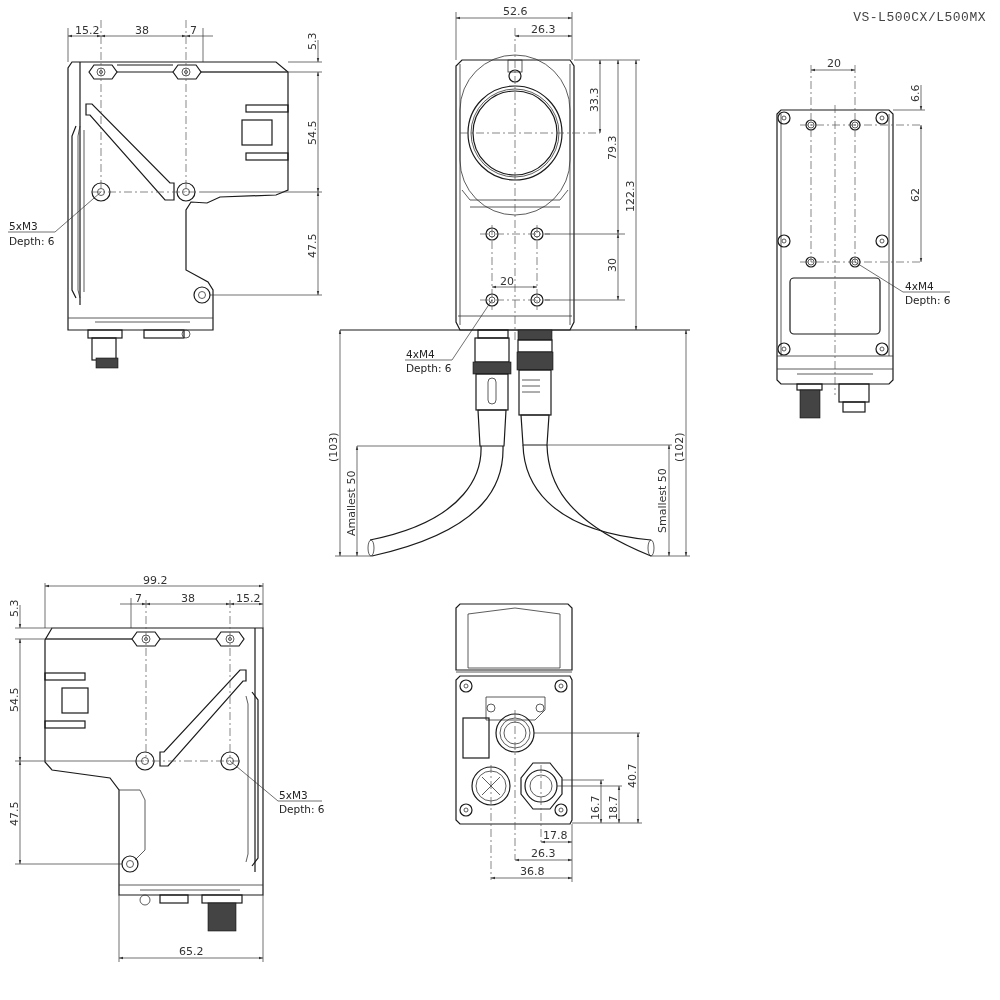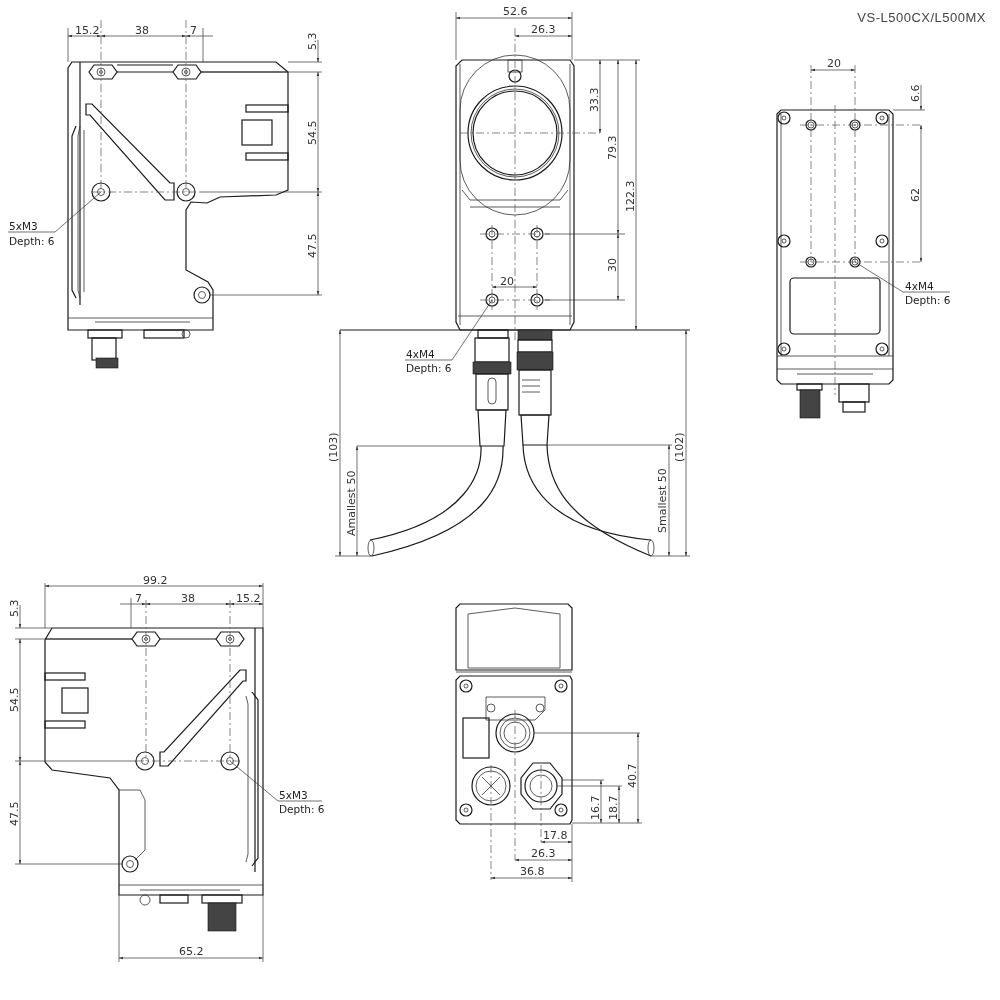--- a/index.html
+++ b/index.html
@@ -5,21 +5,21 @@
   html, body { margin:0; padding:0; background:#ffffff; }
   body { width:1000px; height:1000px; position:relative; overflow:hidden; font-family:"DejaVu Sans", sans-serif; }
   #drawing { position:absolute; left:0; top:0; }
   .ol { fill:none; stroke:#1a1a1a; stroke-width:1.2; }
   .olt { fill:none; stroke:#333; stroke-width:0.8; }
   .dim { fill:none; stroke:#333; stroke-width:0.7; }
   .ctr { fill:none; stroke:#555; stroke-width:0.7; stroke-dasharray:8 3 2 3; }
   .hatch { fill:#444; stroke:#111; stroke-width:0.6; }
   .dtext { font-family:"DejaVu Sans", sans-serif; font-size:11px; fill:#333; }
   .ltext { font-family:"DejaVu Sans", sans-serif; font-size:10.5px; fill:#222; }
-  .title { position:absolute; right:14px; top:10px; font-family:Liberation Sans, sans-serif; font-size:13px; color:#444; letter-spacing:0.5px; }
+  .title { position:absolute; right:14px; top:10px; font-family:Liberation Mono, monospace; font-size:13px; color:#444; letter-spacing:0.5px; }
 </style>
 </head>
 <body>
 
 <div class="title">VS-L500CX/L500MX</div>
 
 <svg id="drawing" width="1000" height="1000" viewBox="0 0 1000 1000">
   <defs>
     <marker id="arr" viewBox="0 0 10 10" refX="10" refY="5" markerWidth="6" markerHeight="6" orient="auto-start-reverse">
       <path d="M0,2 L10,5 L0,8 z" fill="#333"></path>

